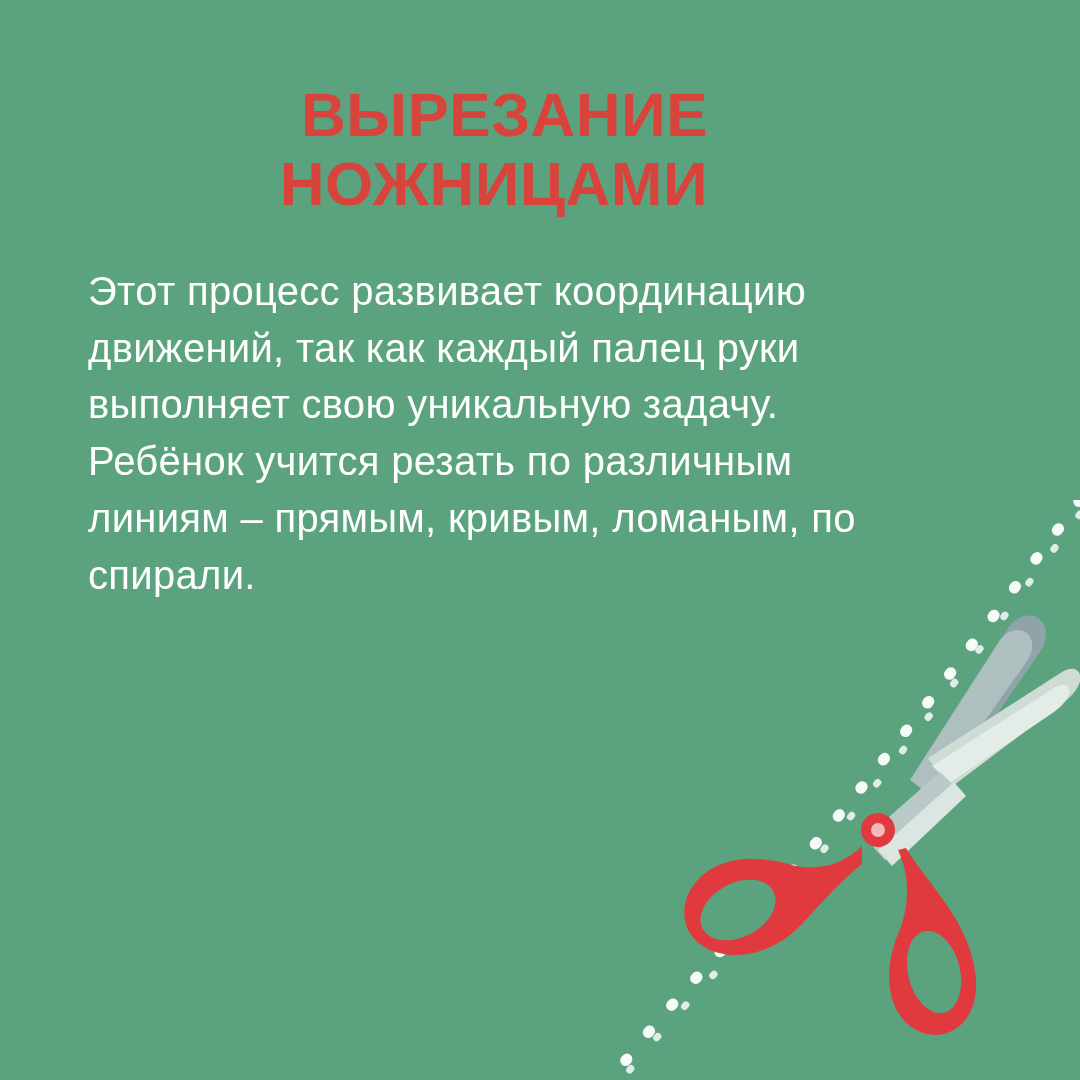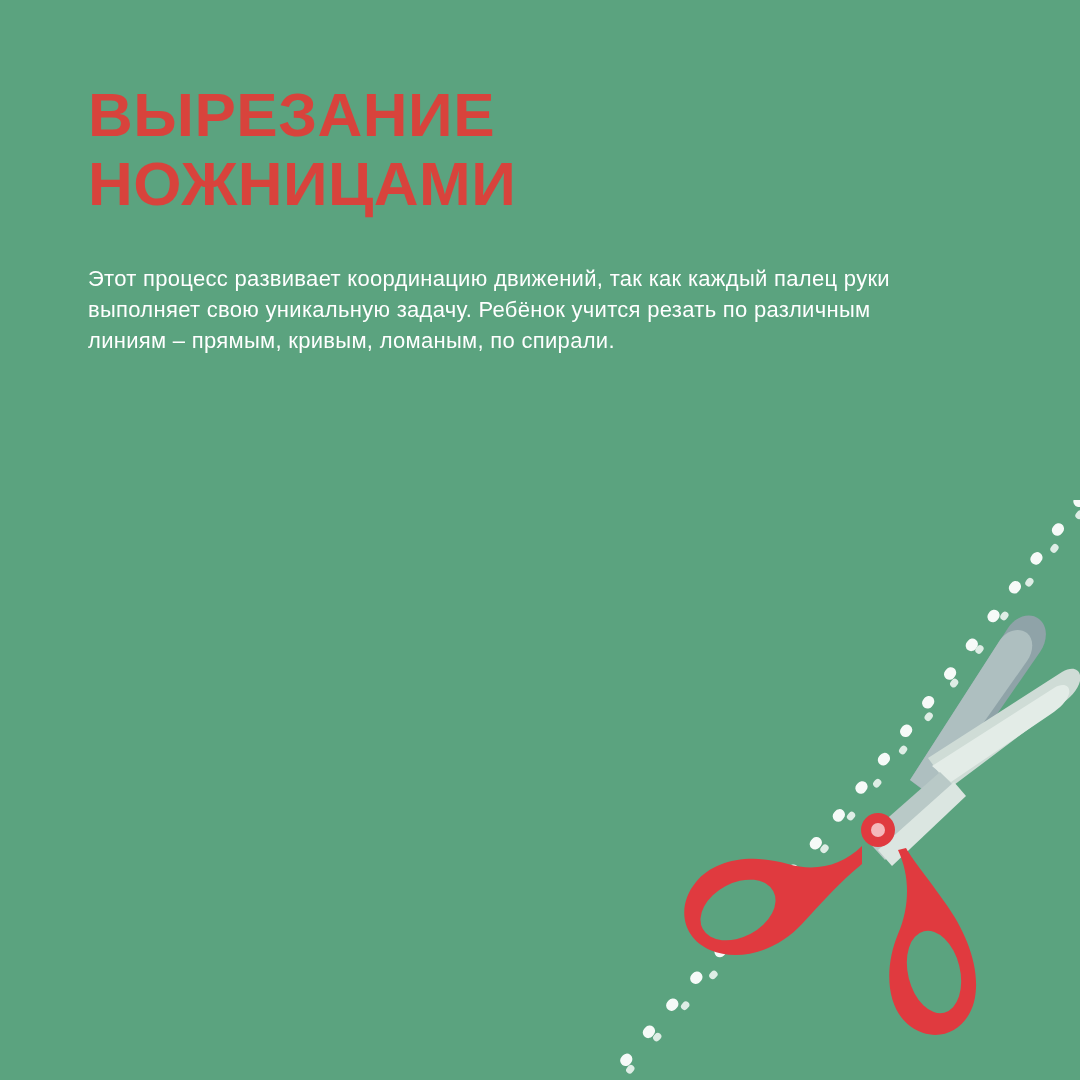--- a/index.html
+++ b/index.html
@@ -27,24 +27,25 @@
   }
   #title {
     color: #d8433c;
     font-weight: bold;
     font-size: 62px;
     line-height: 1.12;
     letter-spacing: 0.5px;
     text-transform: uppercase;
     margin: 0 0 44px 0;
     max-width: 620px;
+    text-align: right;
   }
   .para {
     color: #ffffff;
-    font-size: 22px;
+    font-size: 40px;
     line-height: 1.42;
     letter-spacing: 0.3px;
     margin: 0;
   }
   #para1 {
     width: 810px;
     margin-bottom: 58px;
   }
   #para2 {
     width: 540px;

